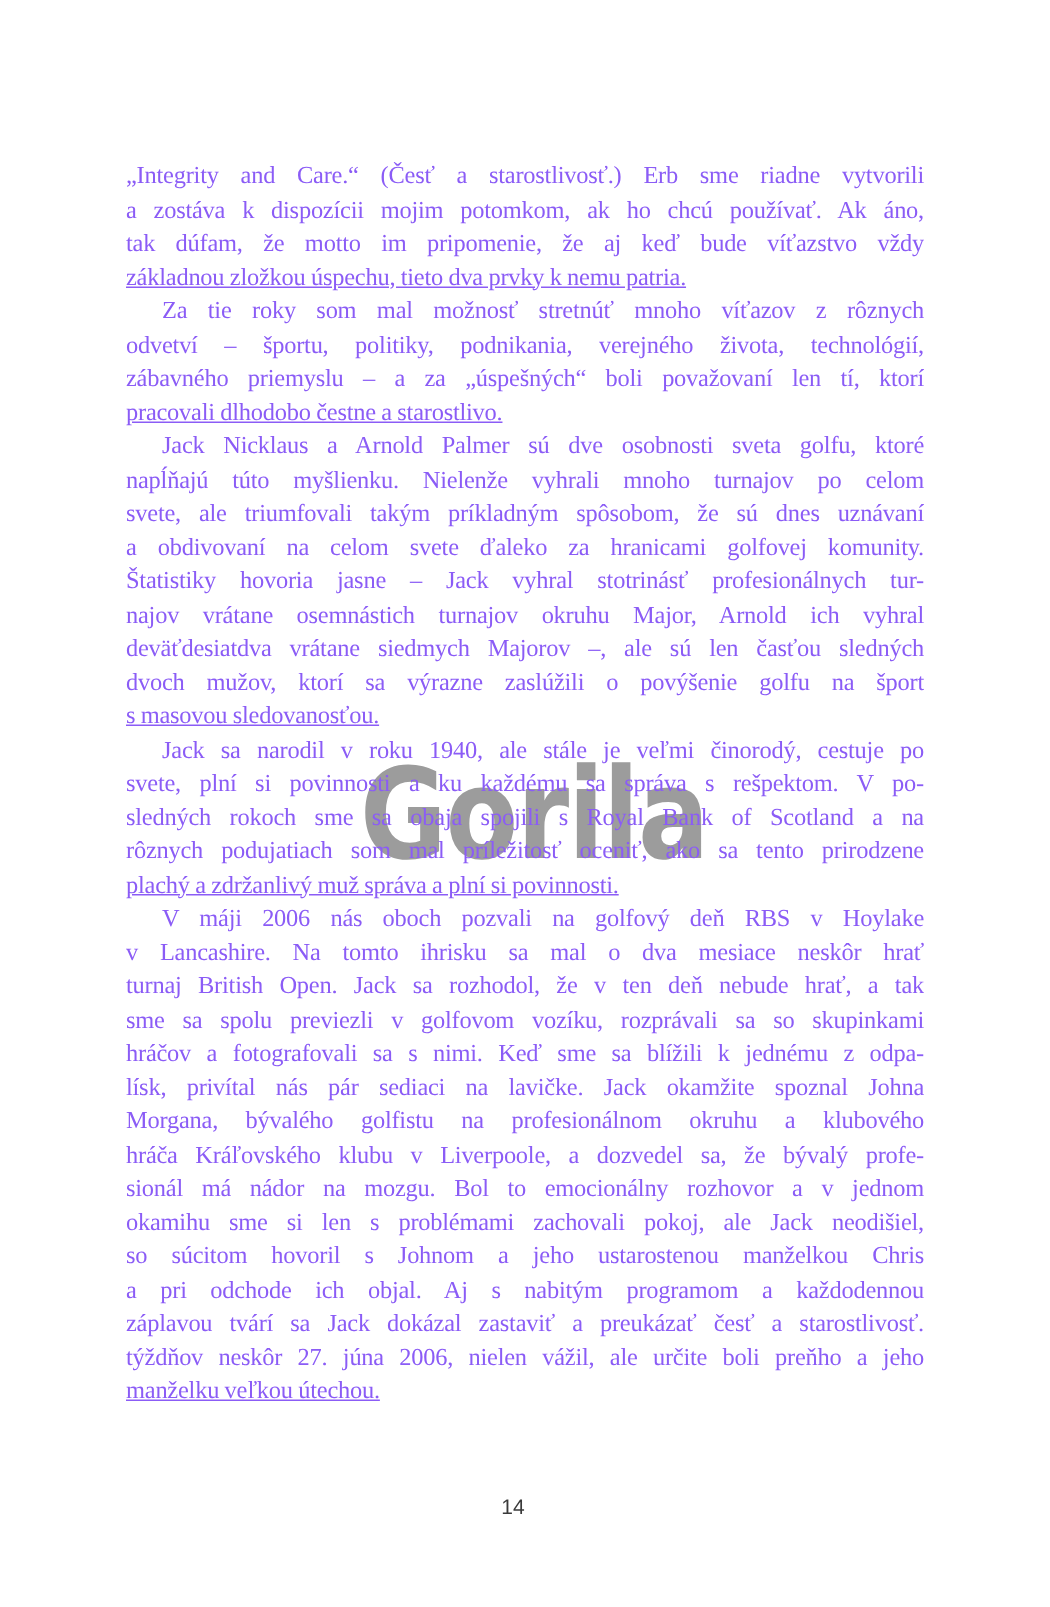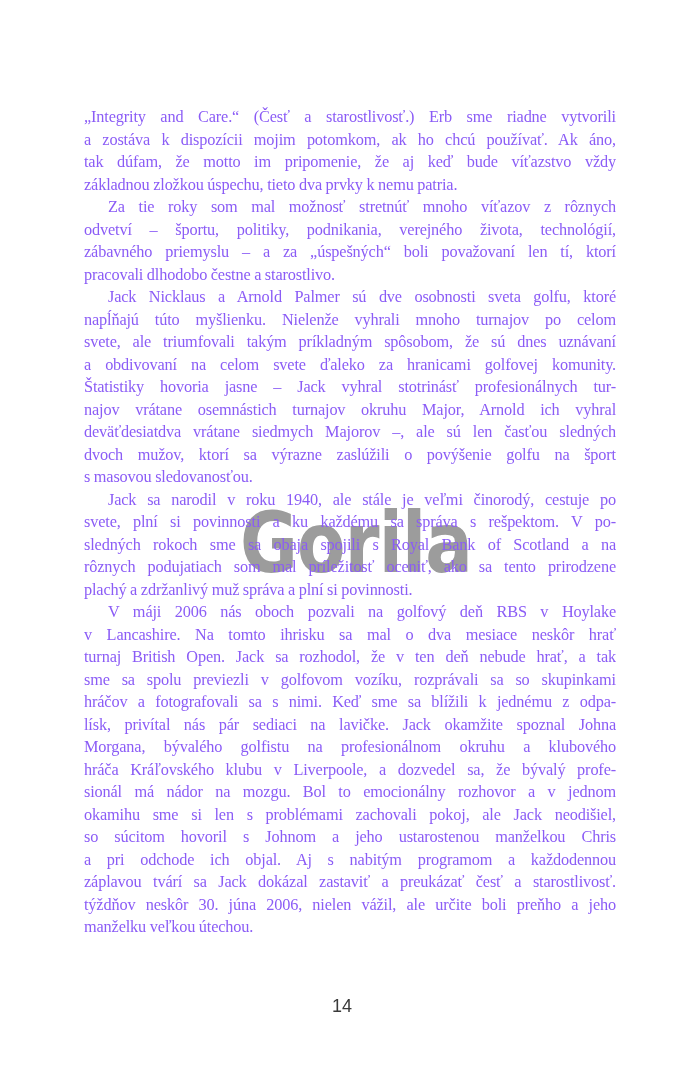--- a/index.html
+++ b/index.html
@@ -43,33 +43,34 @@
     word-spacing: -0.3px;
   }
   .line {
     height: 22.5px;
     overflow: hidden;
     text-align: justify;
     text-align-last: justify;
   }
   .line.para-end {
     text-align-last: left;
+    text-decoration: underline;
   }
   .line.indent {
     text-indent: 24px;
   }
   .pagenum {
     position: absolute;
     top: 996px;
     left: 0;
     width: 684px;
     z-index: 2;
     text-align: center;
     font-family: "Liberation Sans", sans-serif;
-    font-size: 18px;
+    font-size: 14px;
     color: #3a3a3a;
   }
 </style>
 </head>
 <body>
 
 <div class="page">
   <div class="watermark">Gorila</div>
 
   <div class="textblock">
@@ -101,18 +102,18 @@
       <div class="line">sme sa spolu previezli v golfovom vozíku, rozprávali sa so skupinkami</div>
       <div class="line">hráčov a fotografovali sa s nimi. Keď sme sa blížili k jednému z odpa-</div>
       <div class="line">lísk, privítal nás pár sediaci na lavičke. Jack okamžite spoznal Johna</div>
       <div class="line">Morgana, bývalého golfistu na profesionálnom okruhu a klubového</div>
       <div class="line">hráča Kráľovského klubu v Liverpoole, a dozvedel sa, že bývalý profe-</div>
       <div class="line">sionál má nádor na mozgu. Bol to emocionálny rozhovor a v jednom</div>
       <div class="line">okamihu sme si len s problémami zachovali pokoj, ale Jack neodišiel,</div>
       <div class="line">so súcitom hovoril s Johnom a jeho ustarostenou manželkou Chris</div>
       <div class="line">a pri odchode ich objal. Aj s nabitým programom a každodennou</div>
       <div class="line">záplavou tvárí sa Jack dokázal zastaviť a preukázať česť a starostlivosť.</div>
-      <div class="line">týždňov neskôr 30. júna 2006, nielen vážil, ale určite boli preňho a jeho</div>
+      <div class="line">týždňov neskôr 27. júna 2006, nielen vážil, ale určite boli preňho a jeho</div>
       <div class="line para-end">manželku veľkou útechou.</div>
     </div>
 
   <div class="pagenum">14</div>
 </div>
 
 </body></html>

